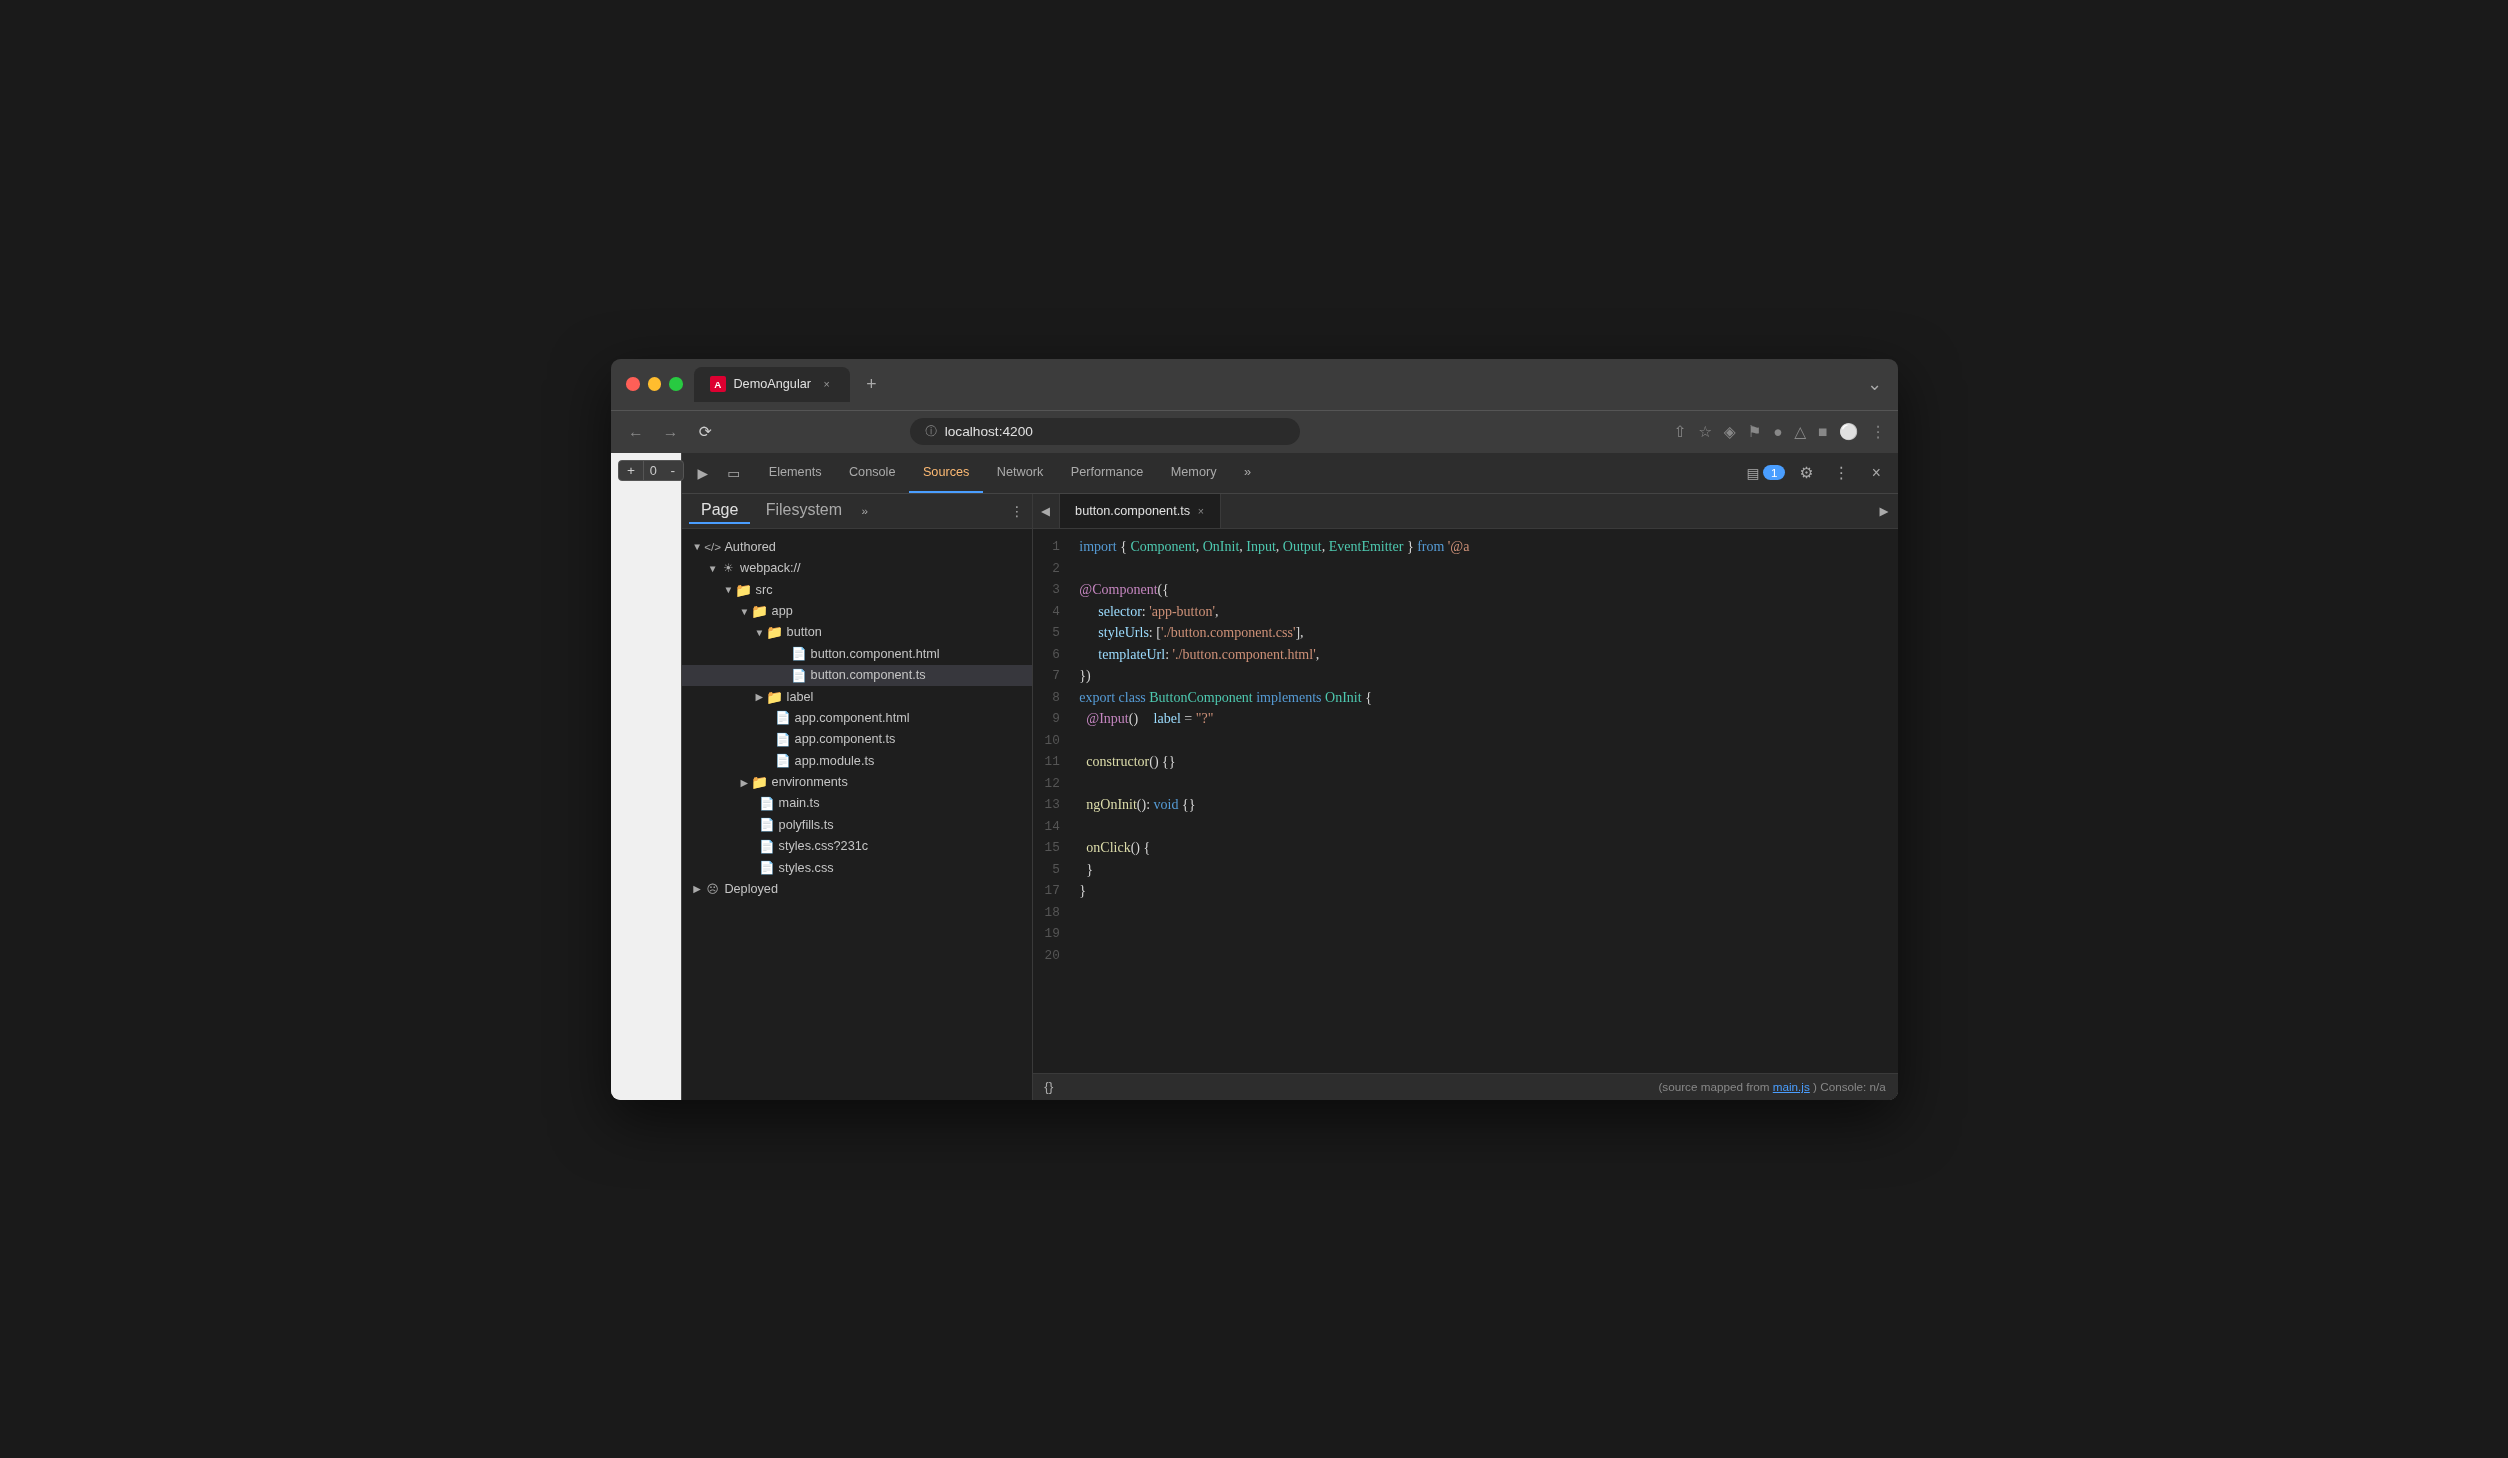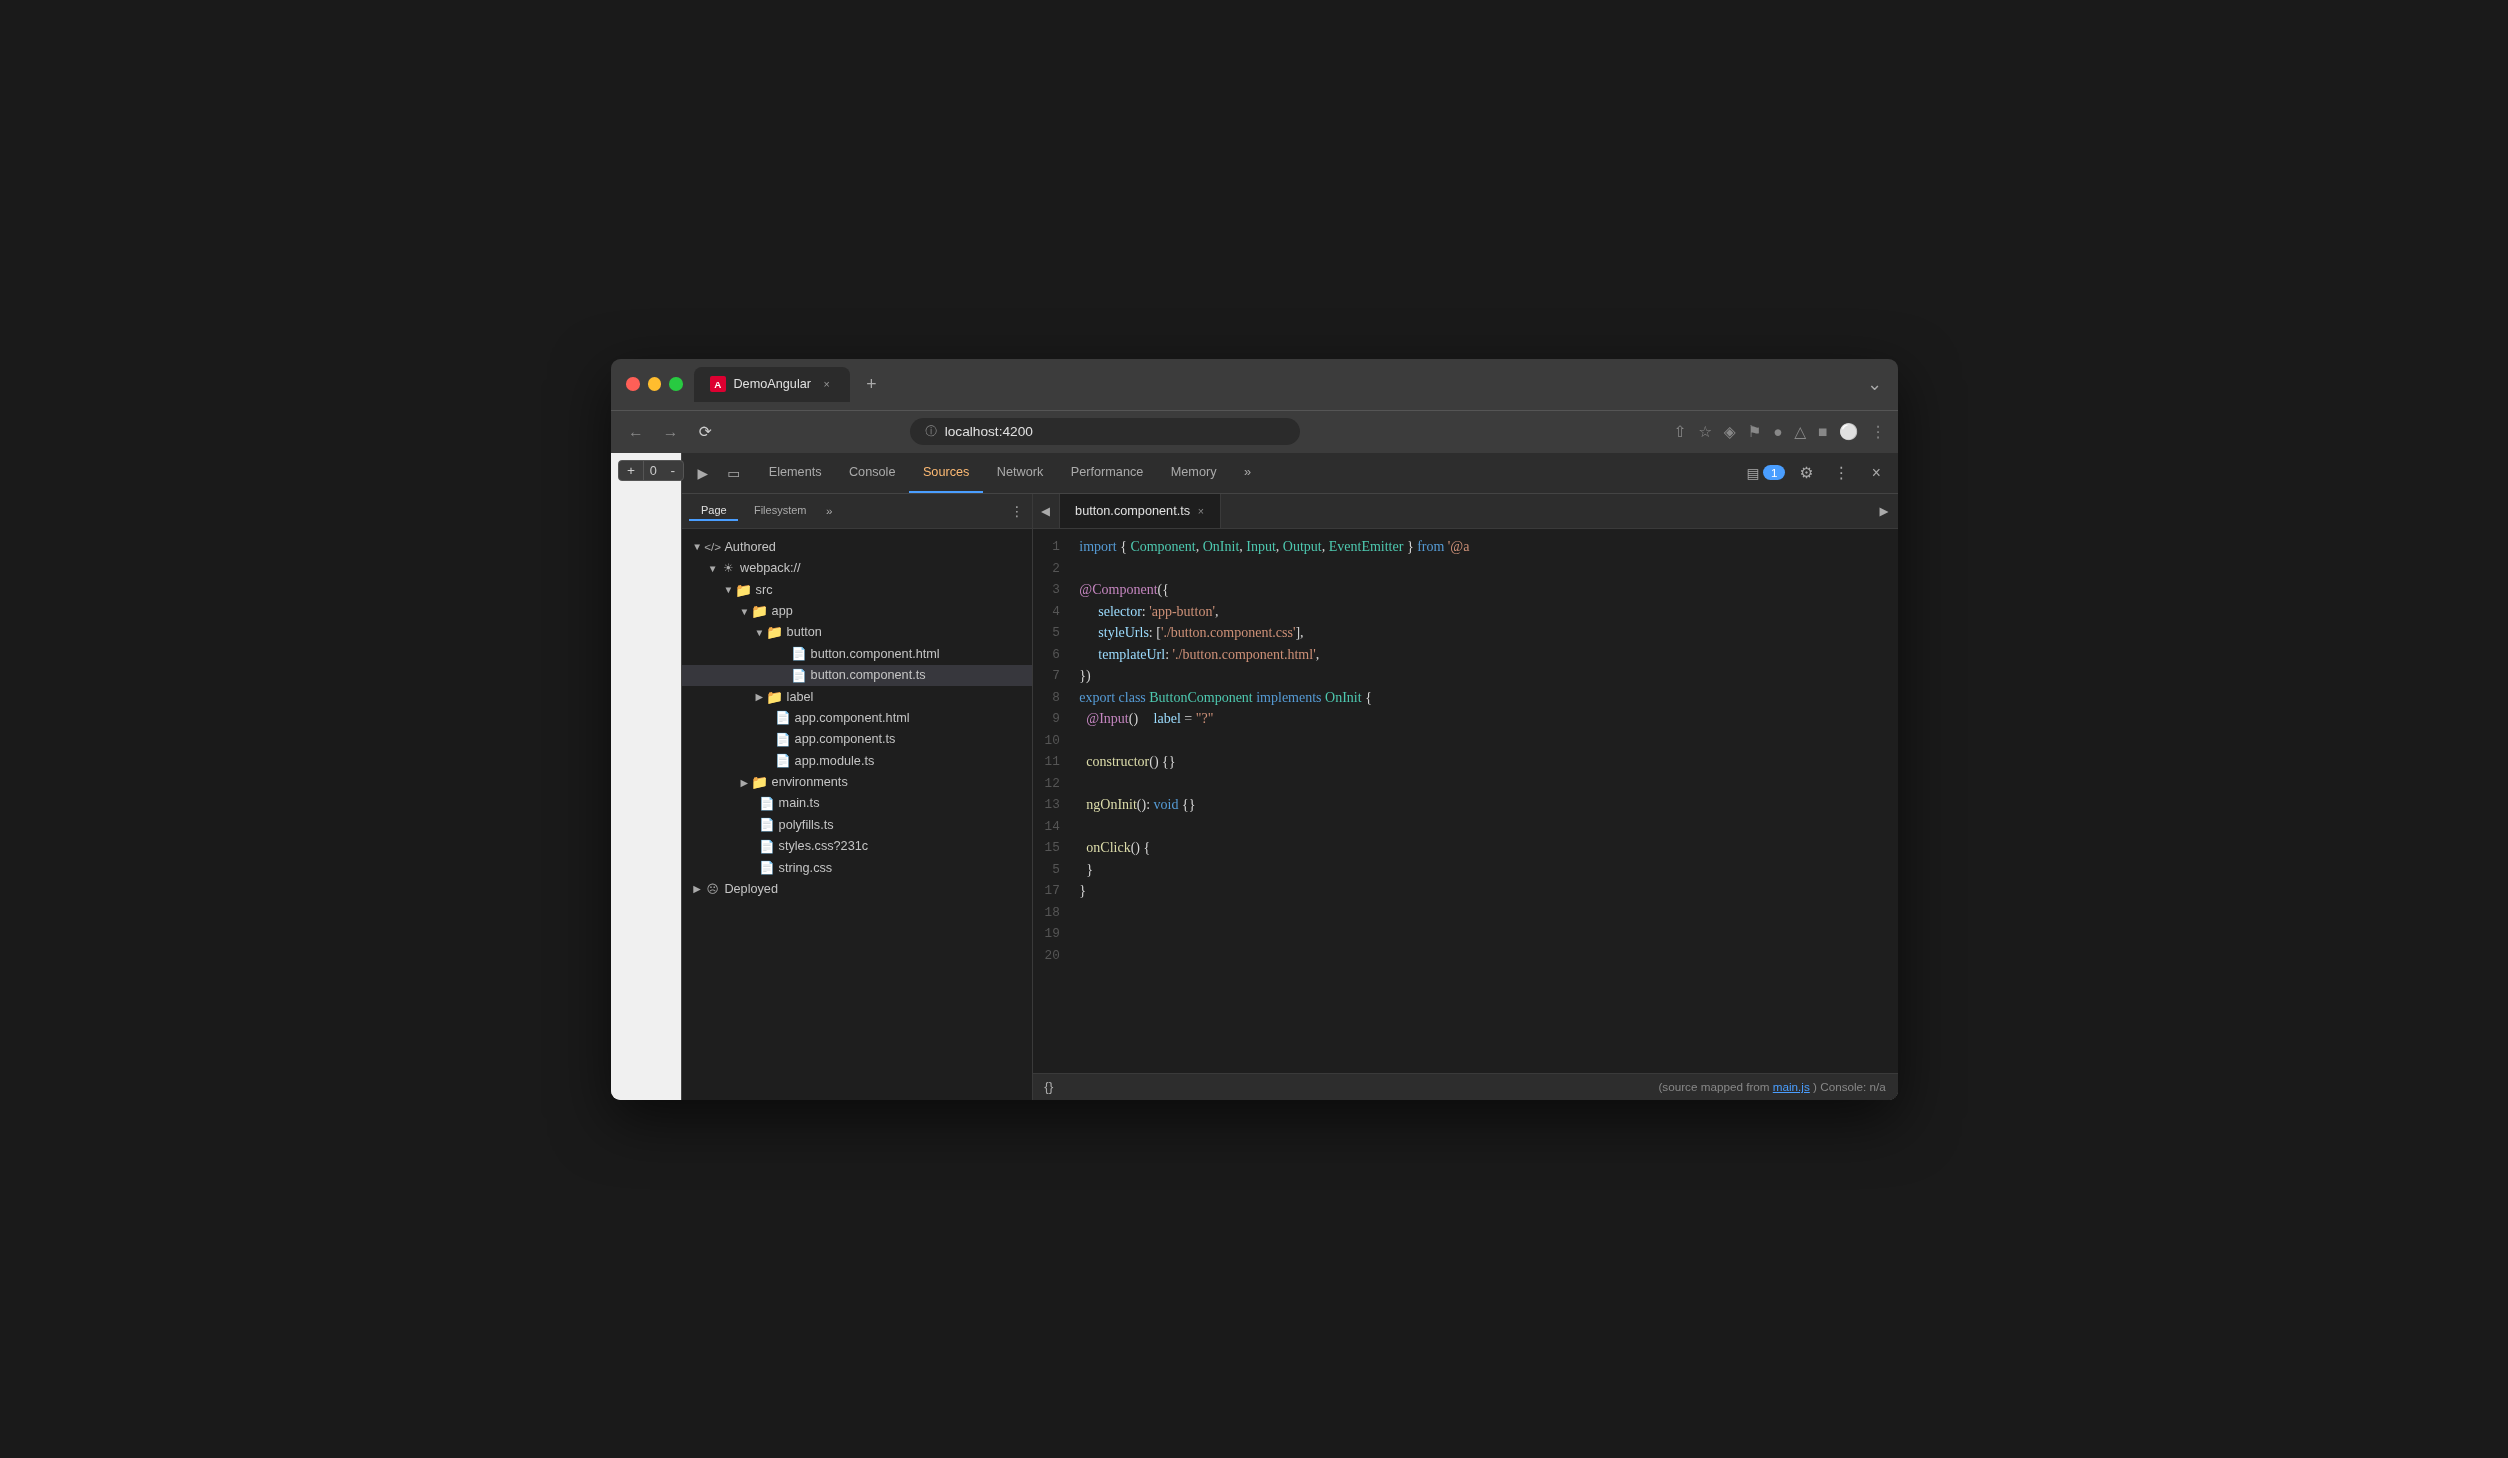--- a/index.html
+++ b/index.html
@@ -254,21 +254,21 @@
       height: 35px;
       background: #2d2d2d;
       display: flex;
       align-items: center;
       padding: 0 7.8px;
       border-bottom: 1px solid #3a3a3a;
       gap: 3.9px;
     }
     .sources-tab {
       padding: 3.9px 11.7px;
-      font-size: 11px;
+      font-size: 16px;
       color: #aaa;
       cursor: pointer;
       border-bottom: 2px solid transparent;
     }
     .sources-tab.active {
       color: #e0e0e0;
       border-bottom: 2px solid #4a9eff;
     }
     .sources-more-icon {
       color: #aaa;
@@ -625,21 +625,21 @@
 
             <div class="tree-item" style="padding-left:62px;">
               <span class="tree-arrow" style="visibility:hidden;">▶</span>
               <span class="tree-icon file-icon-orange">📄</span>
               <span class="tree-label">styles.css?231c</span>
             </div>
 
             <div class="tree-item" style="padding-left:62px;">
               <span class="tree-arrow" style="visibility:hidden;">▶</span>
               <span class="tree-icon" style="color:#9b59b6; font-size:12.7px;">📄</span>
-              <span class="tree-label">string.css</span>
+              <span class="tree-label">styles.css</span>
             </div>
 
             <div class="tree-item" style="padding-left:7.8px;">
               <span class="tree-arrow">▶</span>
               <span class="tree-icon" style="color:#aaa; font-size:11.7px;">☹</span>
               <span class="tree-label">Deployed</span>
             </div>
           </div>
         </div>
 

